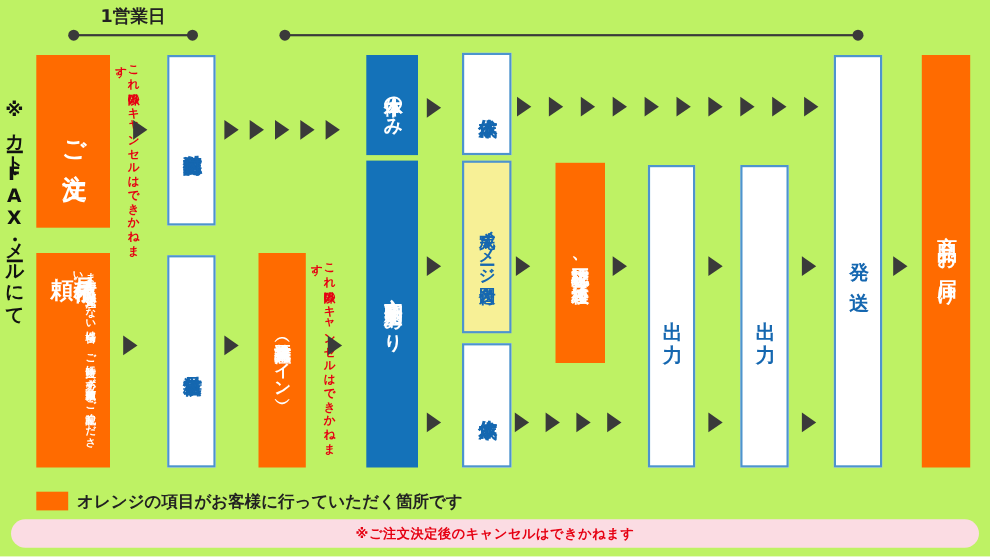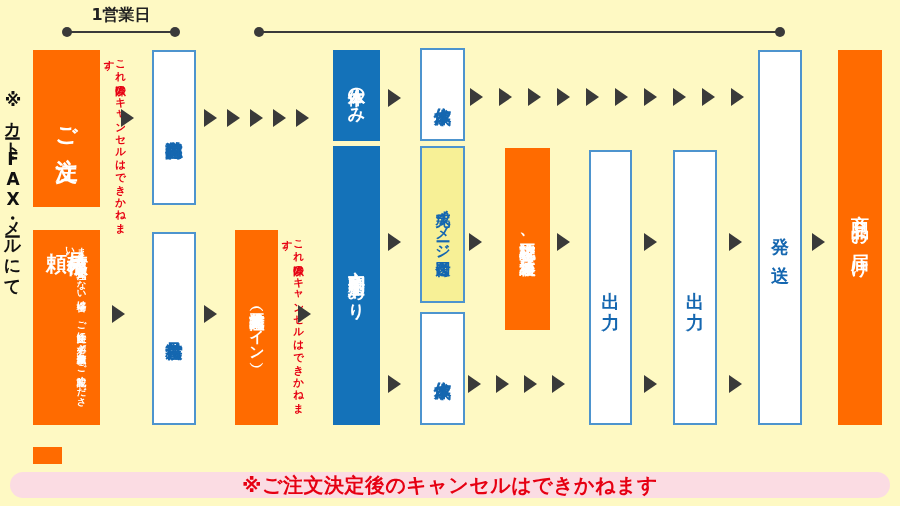--- a/index.html
+++ b/index.html
@@ -1,16 +1,16 @@
 <!DOCTYPE html>
 <html><head>
 <meta charset="utf-8">
 <style>
   html,body{margin:0;padding:0;background:#fff;}
-  #stage{position:relative;width:900px;height:506px;background:#fef9c3;overflow:hidden;
+  #stage{position:relative;width:900px;height:506px;background:#bef264;overflow:hidden;
          font-family:"DejaVu Sans","Liberation Sans",sans-serif;}
   
   .tl-label{position:absolute;text-align:center;font-size:16px;font-weight:bold;color:#222;}
   .tl-line{position:absolute;height:2px;background:#3a3a3a;top:31px;}
   .tl-line::before,.tl-line::after{content:"";position:absolute;width:10px;height:10px;border-radius:50%;background:#3a3a3a;top:-4px;}
   .tl-line::before{left:-4px;}
   .tl-line::after{right:-4px;}
   
   .box{position:absolute;display:flex;align-items:center;justify-content:center;box-sizing:border-box;}
   .vtext{writing-mode:vertical-rl;font-weight:bold;line-height:1;}
@@ -32,21 +32,21 @@
   .ar{position:absolute;display:flex;align-items:center;}
   .tri{width:0;height:0;border-left:13px solid #3a3a3a;border-top:9px solid transparent;border-bottom:9px solid transparent;}
   
   .quote-inner{writing-mode:vertical-rl;display:flex;}
   .quote-title{writing-mode:vertical-rl;font-weight:bold;color:#fff;font-size:21px;line-height:1;letter-spacing:1px;}
   .quote-note{writing-mode:vertical-rl;font-weight:bold;color:#fff;font-size:9.5px;line-height:1.2;margin-top:0;}
   
   .legend-swatch{position:absolute;background:#FF6B00;}
   .legend-text{position:absolute;font-size:15px;font-weight:600;color:#222;}
   .pinkbar{position:absolute;background:#FBDCE3;border-radius:13px;display:flex;align-items:center;justify-content:center;}
-  .pinkbar span{color:#E60012;font-weight:bold;font-size:20px;letter-spacing:0.5px;}
+  .pinkbar span{color:#E60012;font-weight:bold;font-size:12px;letter-spacing:0.5px;}
 </style>
 </head>
 <body>
 
 <div id="stage">
 
   <div class="tl-label" style="left:66px;top:5px;width:110px;">1営業日</div>
   <div class="tl-line" style="left:66px;width:110px;"></div>
   <div class="tl-line" style="left:258px;width:523px;"></div>
 
@@ -178,18 +178,19 @@
   </div>
   <div class="ar" style="left:812px;top:233px;">
       <span class="tri"></span>
     </div>
 
   <div class="box orange" style="left:838px;top:50px;width:44px;height:375px;">
     <span class="vtext" style="font-size:18px;letter-spacing:0.35em;">商品お届け</span>
   </div>
 
   <div class="legend-swatch" style="left:33px;top:447px;width:29px;height:17px;"></div>
+  <div class="legend-text" style="left:70px;top:447px;">オレンジの項目がお客様に行っていただく箇所です</div>
 
   <div class="pinkbar" style="left:10px;top:472px;width:880px;height:26px;">
     <span>※ご注文決定後のキャンセルはできかねます</span>
   </div>
 
 </div>
 
 </body></html>

